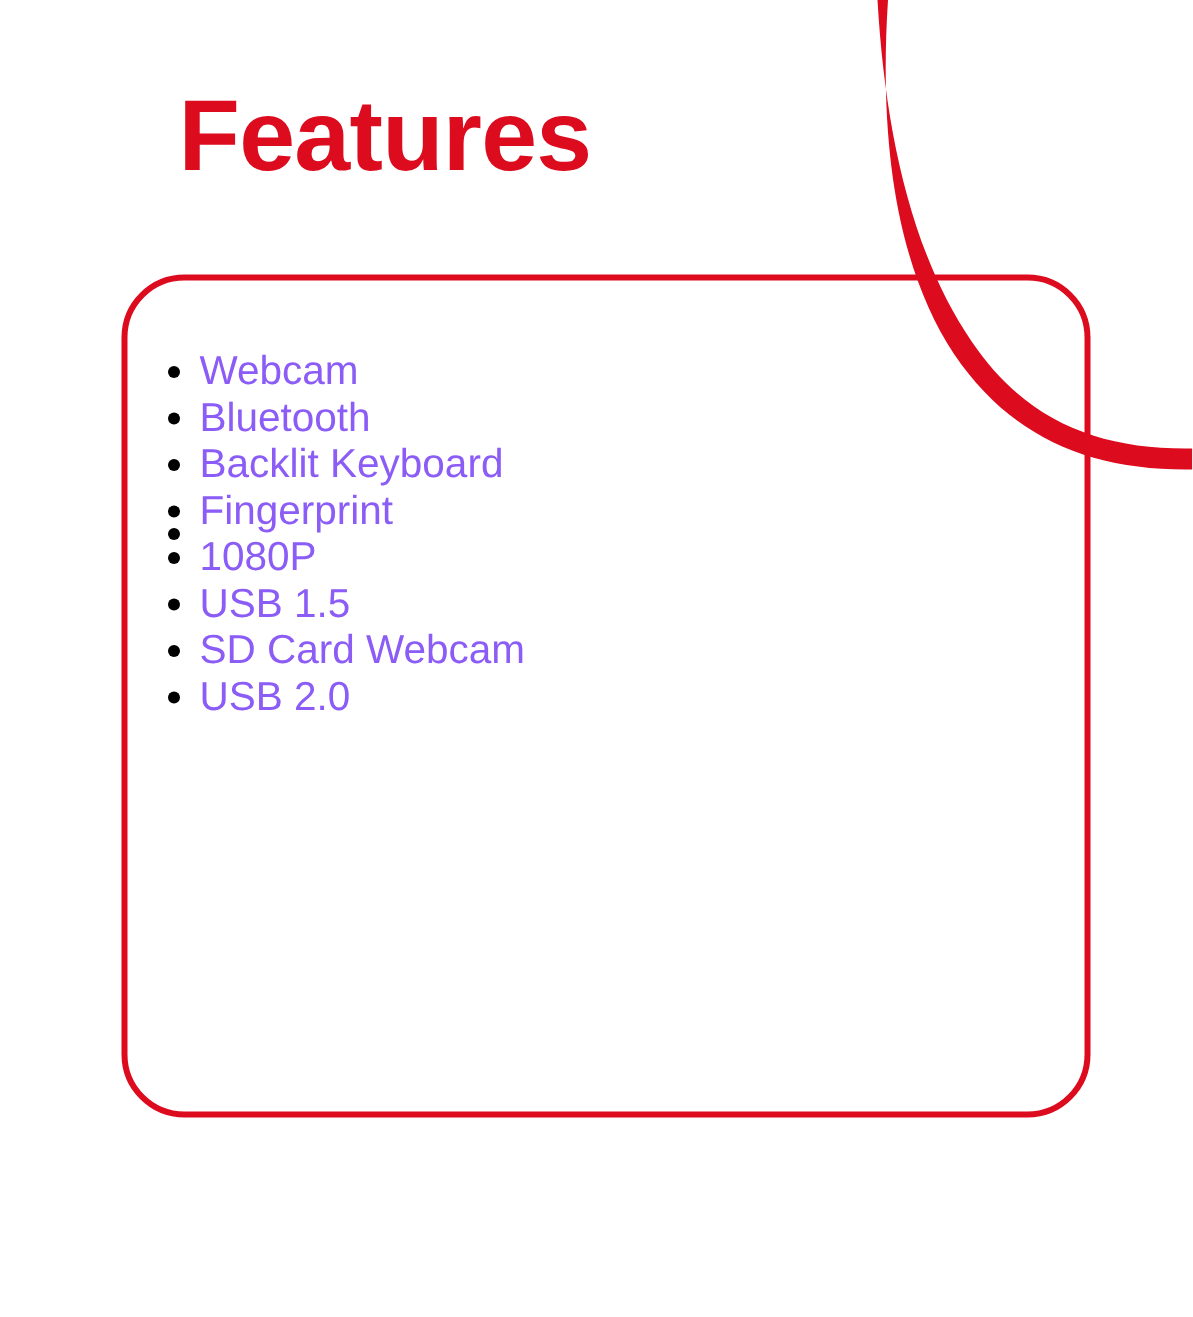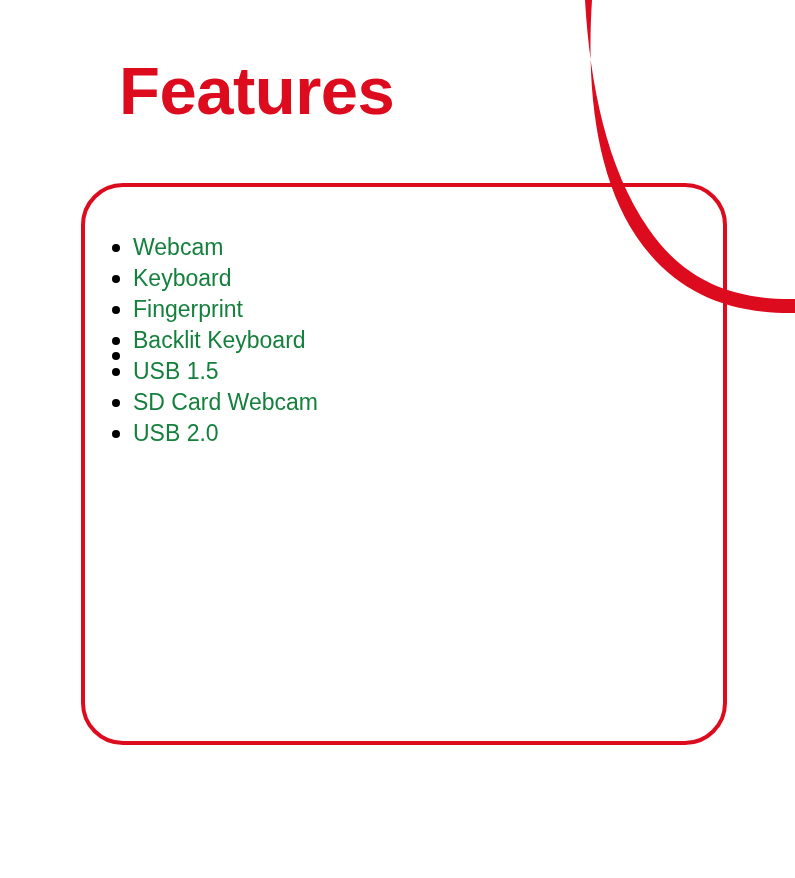--- a/index.html
+++ b/index.html
@@ -61,23 +61,23 @@
     left: 112px;
     top: 232px;
     margin: 0;
     padding: 0;
     list-style: none;
   }
   #feature-list li {
     display: block;
     position: relative;
     padding-left: 21px;
-    font-size: 23px;
+    font-size: 27px;
     line-height: 31px;
-    color: #15803d;
+    color: #8b5cf6;
     white-space: nowrap;
   }
   #feature-list li .bullet {
     position: absolute;
     left: 0;
     top: 50%;
     width: 8px;
     height: 8px;
     margin-top: -4px;
     border-radius: 50%;
@@ -110,32 +110,36 @@
 
   <div id="feature-panel"></div>
 
   <ul id="feature-list">
     <li>
       <span class="bullet"></span>
       <span>Webcam</span>
     </li>
     <li>
       <span class="bullet"></span>
-      <span>Keyboard</span>
+      <span>Bluetooth</span>
+    </li>
+    <li>
+      <span class="bullet"></span>
+      <span>Backlit Keyboard</span>
     </li>
     <li>
       <span class="bullet"></span>
       <span>Fingerprint</span>
     </li>
     <li>
       <span class="bullet"></span>
-      <span>Backlit Keyboard</span>
     </li>
     <li>
       <span class="bullet"></span>
+      <span>1080P</span>
     </li>
     <li>
       <span class="bullet"></span>
       <span>USB 1.5</span>
     </li>
     <li>
       <span class="bullet"></span>
       <span>SD Card Webcam</span>
     </li>
     <li>

